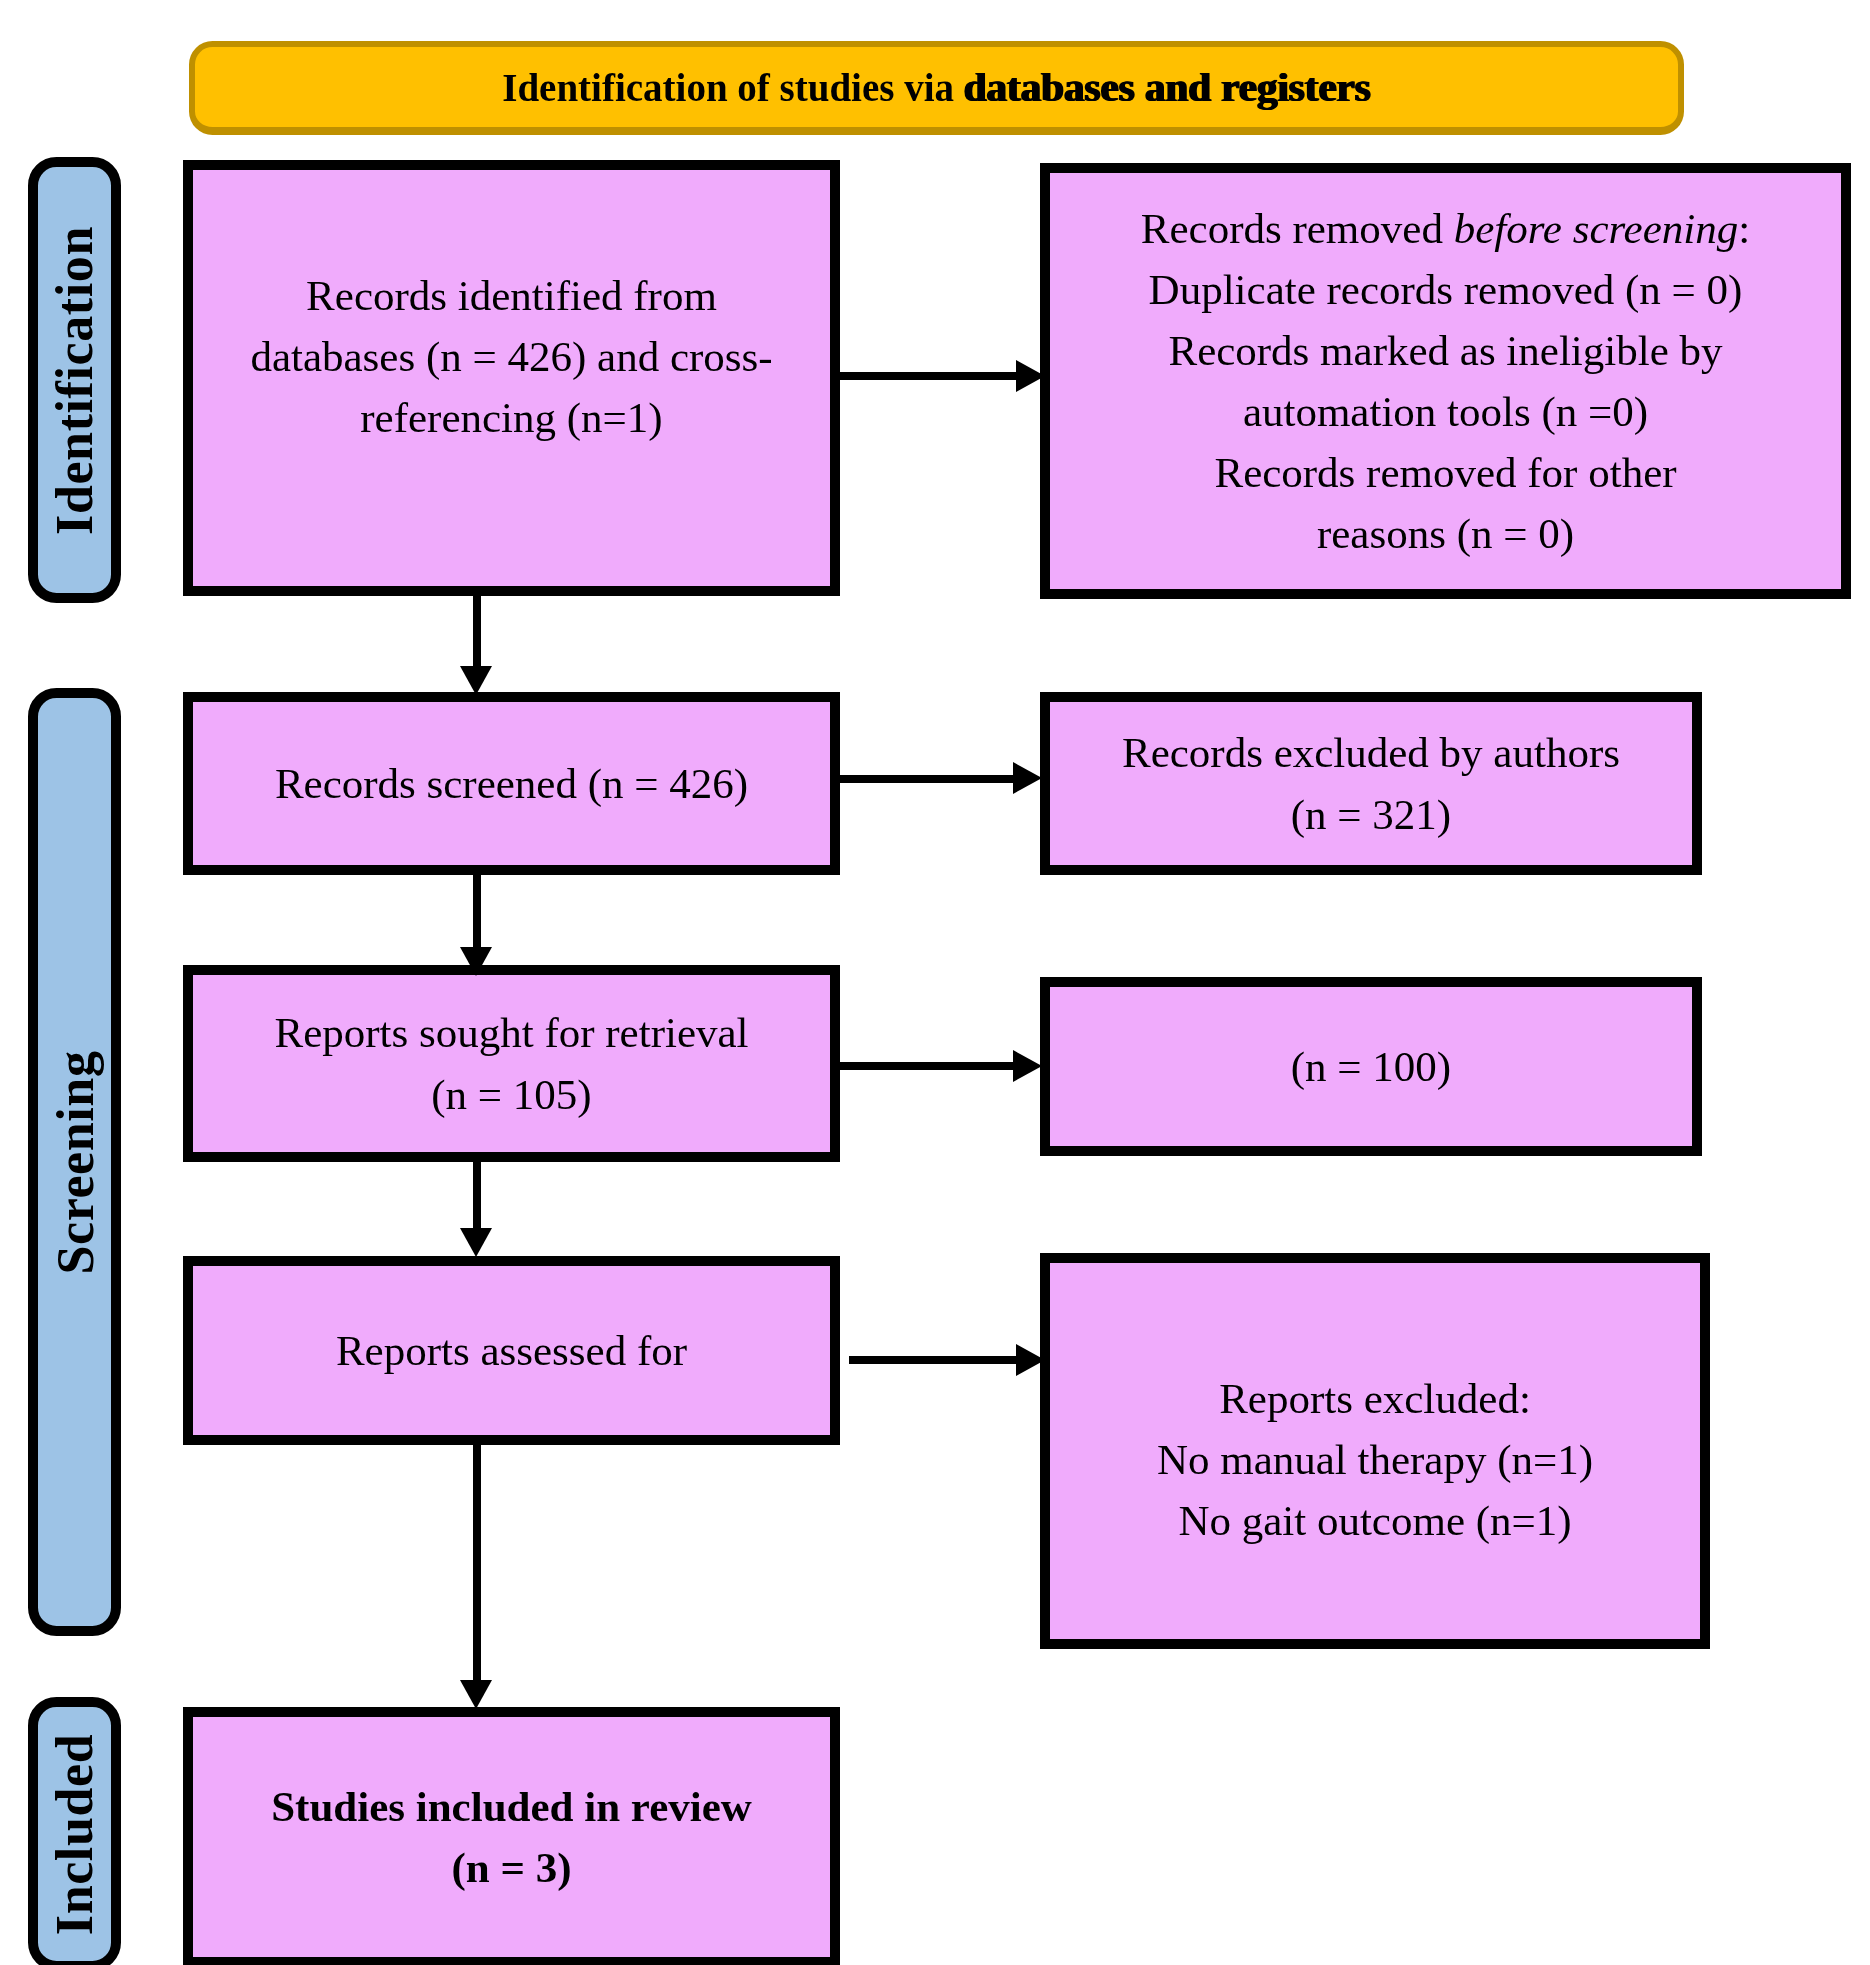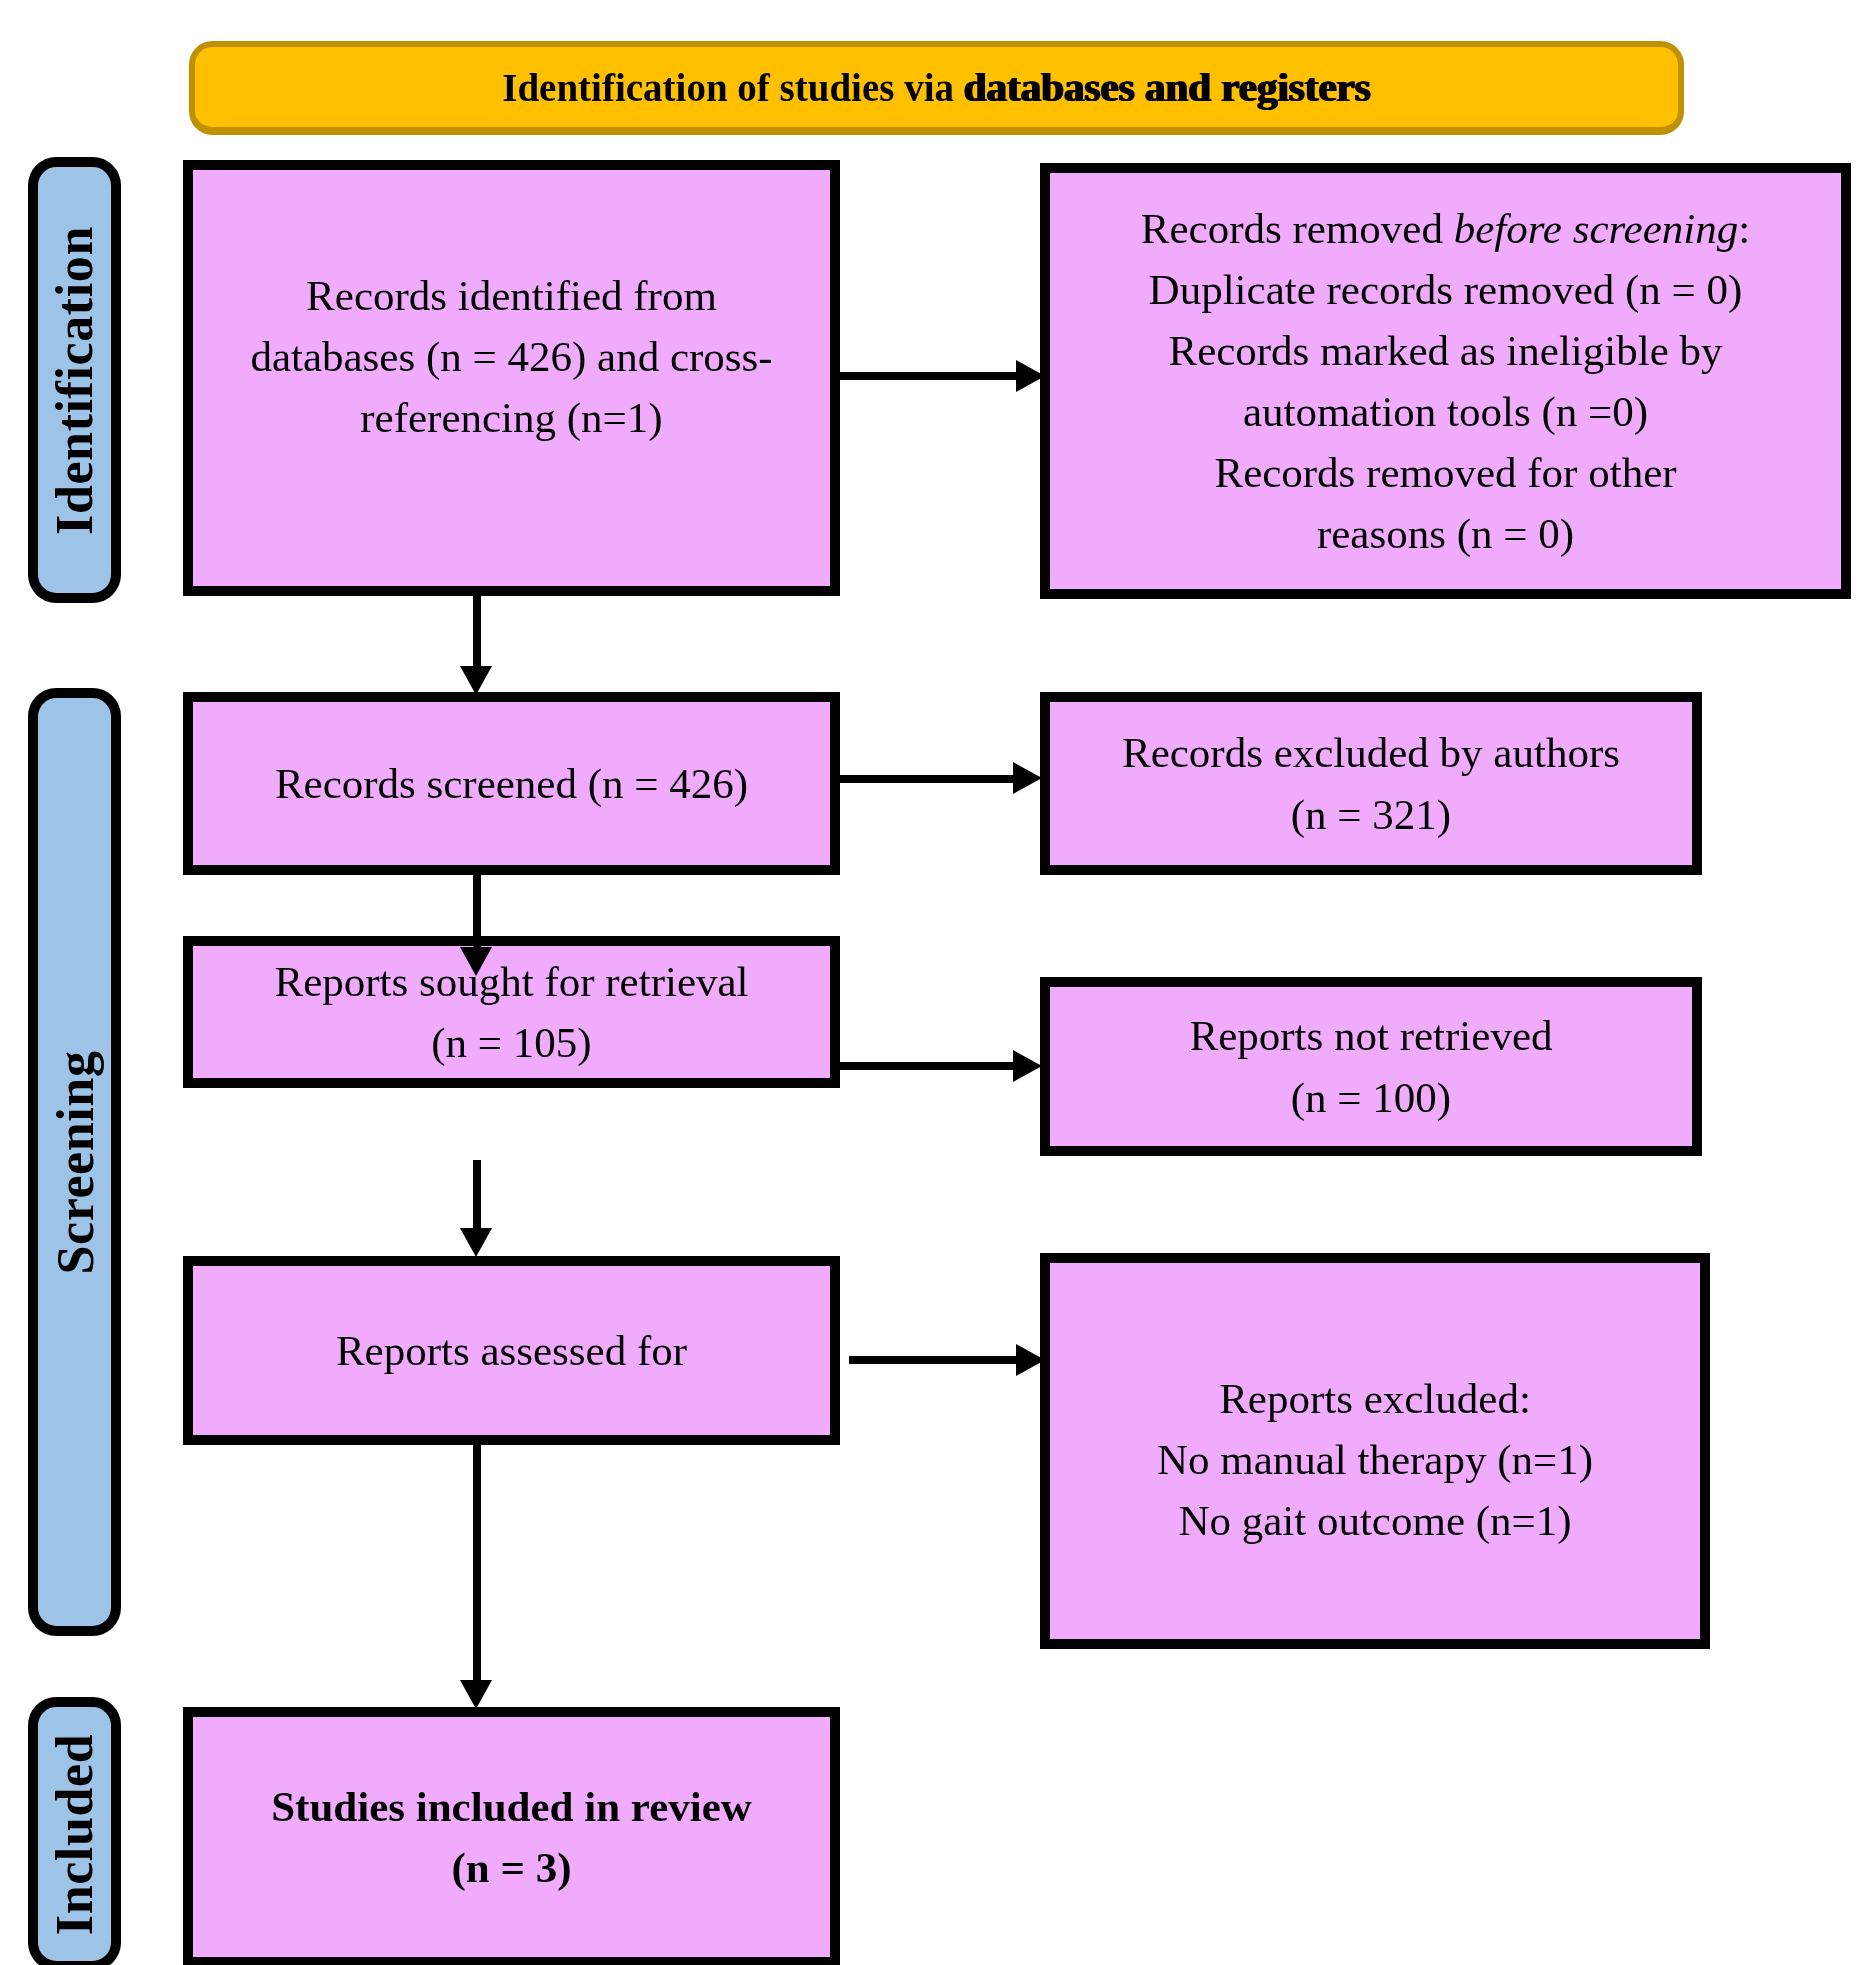--- a/index.html
+++ b/index.html
@@ -72,21 +72,21 @@
     text-align:center;
     font-size:43px;
     line-height:1.42;
   }
   .fbox .ln{display:block;white-space:nowrap;}
   .fbox .it{font-style:italic;}
   #box-identified{left:183px;top:133px;width:657px;height:436px;padding-bottom:43px;}
   #box-removed{left:1040px;top:136px;width:811px;height:436px;}
   #box-screened{left:183px;top:665px;width:657px;height:183px;}
   #box-excluded-authors{left:1040px;top:665px;width:662px;height:183px;}
-  #box-sought{left:183px;top:909px;width:657px;height:152px;}
+  #box-sought{left:183px;top:938px;width:657px;height:197px;}
   #box-not-retrieved{left:1040px;top:950px;width:662px;height:179px;}
   #box-assessed{left:183px;top:1229px;width:657px;height:189px;gap:24px;}
   #box-reports-excluded{left:1040px;top:1226px;width:670px;height:396px;padding-top:17px;}
   #box-included{left:183px;top:1680px;width:657px;height:260px;font-weight:bold;}
   
   .shaft-h{position:absolute;height:8px;background:var(--arrow);}
   .shaft-v{position:absolute;width:8px;background:var(--arrow);}
   .head-right{
     position:absolute;width:0;height:0;
     border-top:16.7px solid transparent;
@@ -153,21 +153,20 @@
     <span class="ln">Records removed for other</span>
     <span class="ln">reasons (n = 0)</span>
   </div>
 
   <div class="fbox" id="box-excluded-authors">
     <span class="ln">Records excluded by authors</span>
     <span class="ln">(n = 321)</span>
   </div>
 
   <div class="fbox" id="box-not-retrieved">
-    <span class="ln">Reports not retrieved</span>
     <span class="ln">(n = 100)</span>
   </div>
 
   <div class="fbox" id="box-reports-excluded">
     <span class="ln">Reports excluded:</span>
     <span class="ln">No manual therapy (n=1)</span>
     <span class="ln">No gait outcome (n=1)</span>
   </div>
 
   <div>

